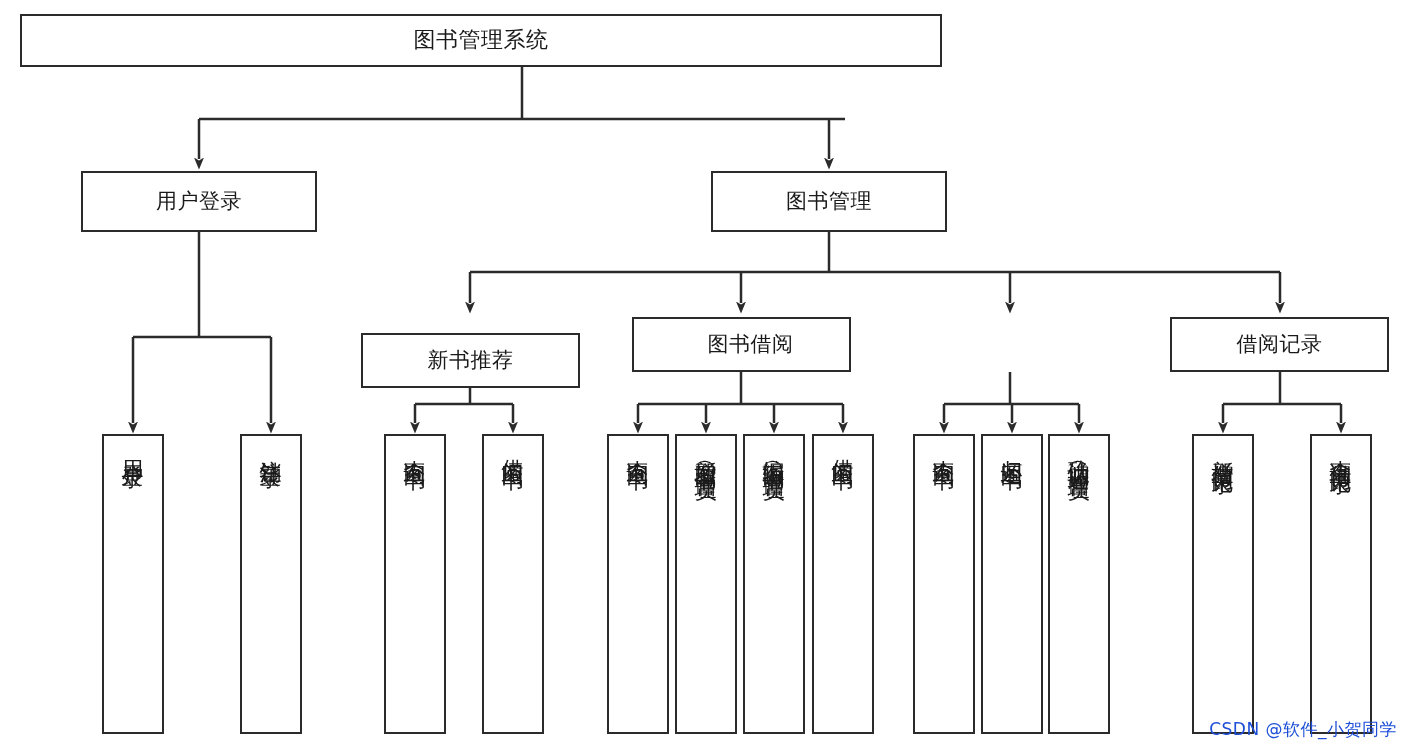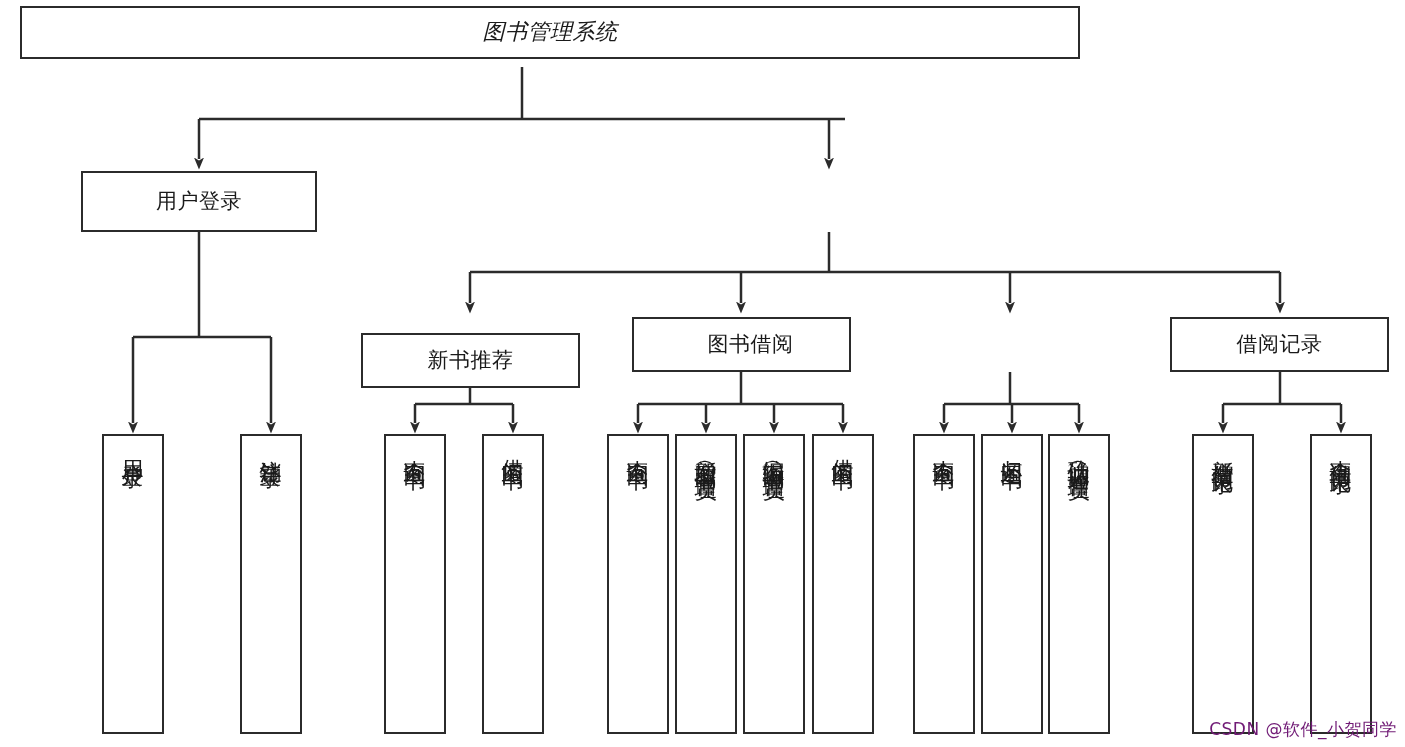--- a/index.html
+++ b/index.html
@@ -59,21 +59,21 @@
     font-size: 22px;
     line-height: 1.05;
     letter-spacing: 3px;
     white-space: nowrap;
   }
   #watermark {
     position: absolute;
     right: 8px;
     bottom: 6px;
     font-size: 17px;
-    color: #701a75;
+    color: #1d4ed8;
     letter-spacing: 0.5px;
     z-index: 3;
     white-space: nowrap;
   }
 </style>
 </head>
 <body>
 
 <div id="canvas">
 
@@ -120,26 +120,29 @@
       <path d="M1012,404 L1012,423" marker-end="url(#arrow)"></path>
       <path d="M1079,404 L1079,423" marker-end="url(#arrow)"></path>
 
       <path d="M1280,372 L1280,404"></path>
       <path d="M1223,404 L1341,404"></path>
       <path d="M1223,404 L1223,423" marker-end="url(#arrow)"></path>
       <path d="M1341,404 L1341,423" marker-end="url(#arrow)"></path>
     </g>
   </svg>
 
-  <div class="node h" id="n-root" style="left:20px; top:6px; width:1060px; height:53px;font-style:italic;">
+  <div class="node h" id="n-root" style="left:20px; top:14px; width:922px; height:53px;">
     <span class="lbl">图书管理系统</span>
   </div>
 
   <div class="node h" id="n-login" style="left:81px; top:171px; width:236px; height:61px;">
     <span class="lbl">用户登录</span>
+  </div>
+  <div class="node h" id="n-bookmgmt" style="left:711px; top:171px; width:236px; height:61px;">
+    <span class="lbl">图书管理</span>
   </div>
 
   <div class="node h" id="n-newbook" style="left:361px; top:317px; width:219px; height:55px;margin-top:16px;">
     <span class="lbl">新书推荐</span>
   </div>
   <div class="node h" id="n-borrow" style="left:632px; top:317px; width:219px; height:55px;padding-left:18px;">
     <span class="lbl">图书借阅</span>
   </div>
   <div class="node h" id="n-records" style="left:1170px; top:317px; width:219px; height:55px;">
     <span class="lbl">借阅记录</span>

